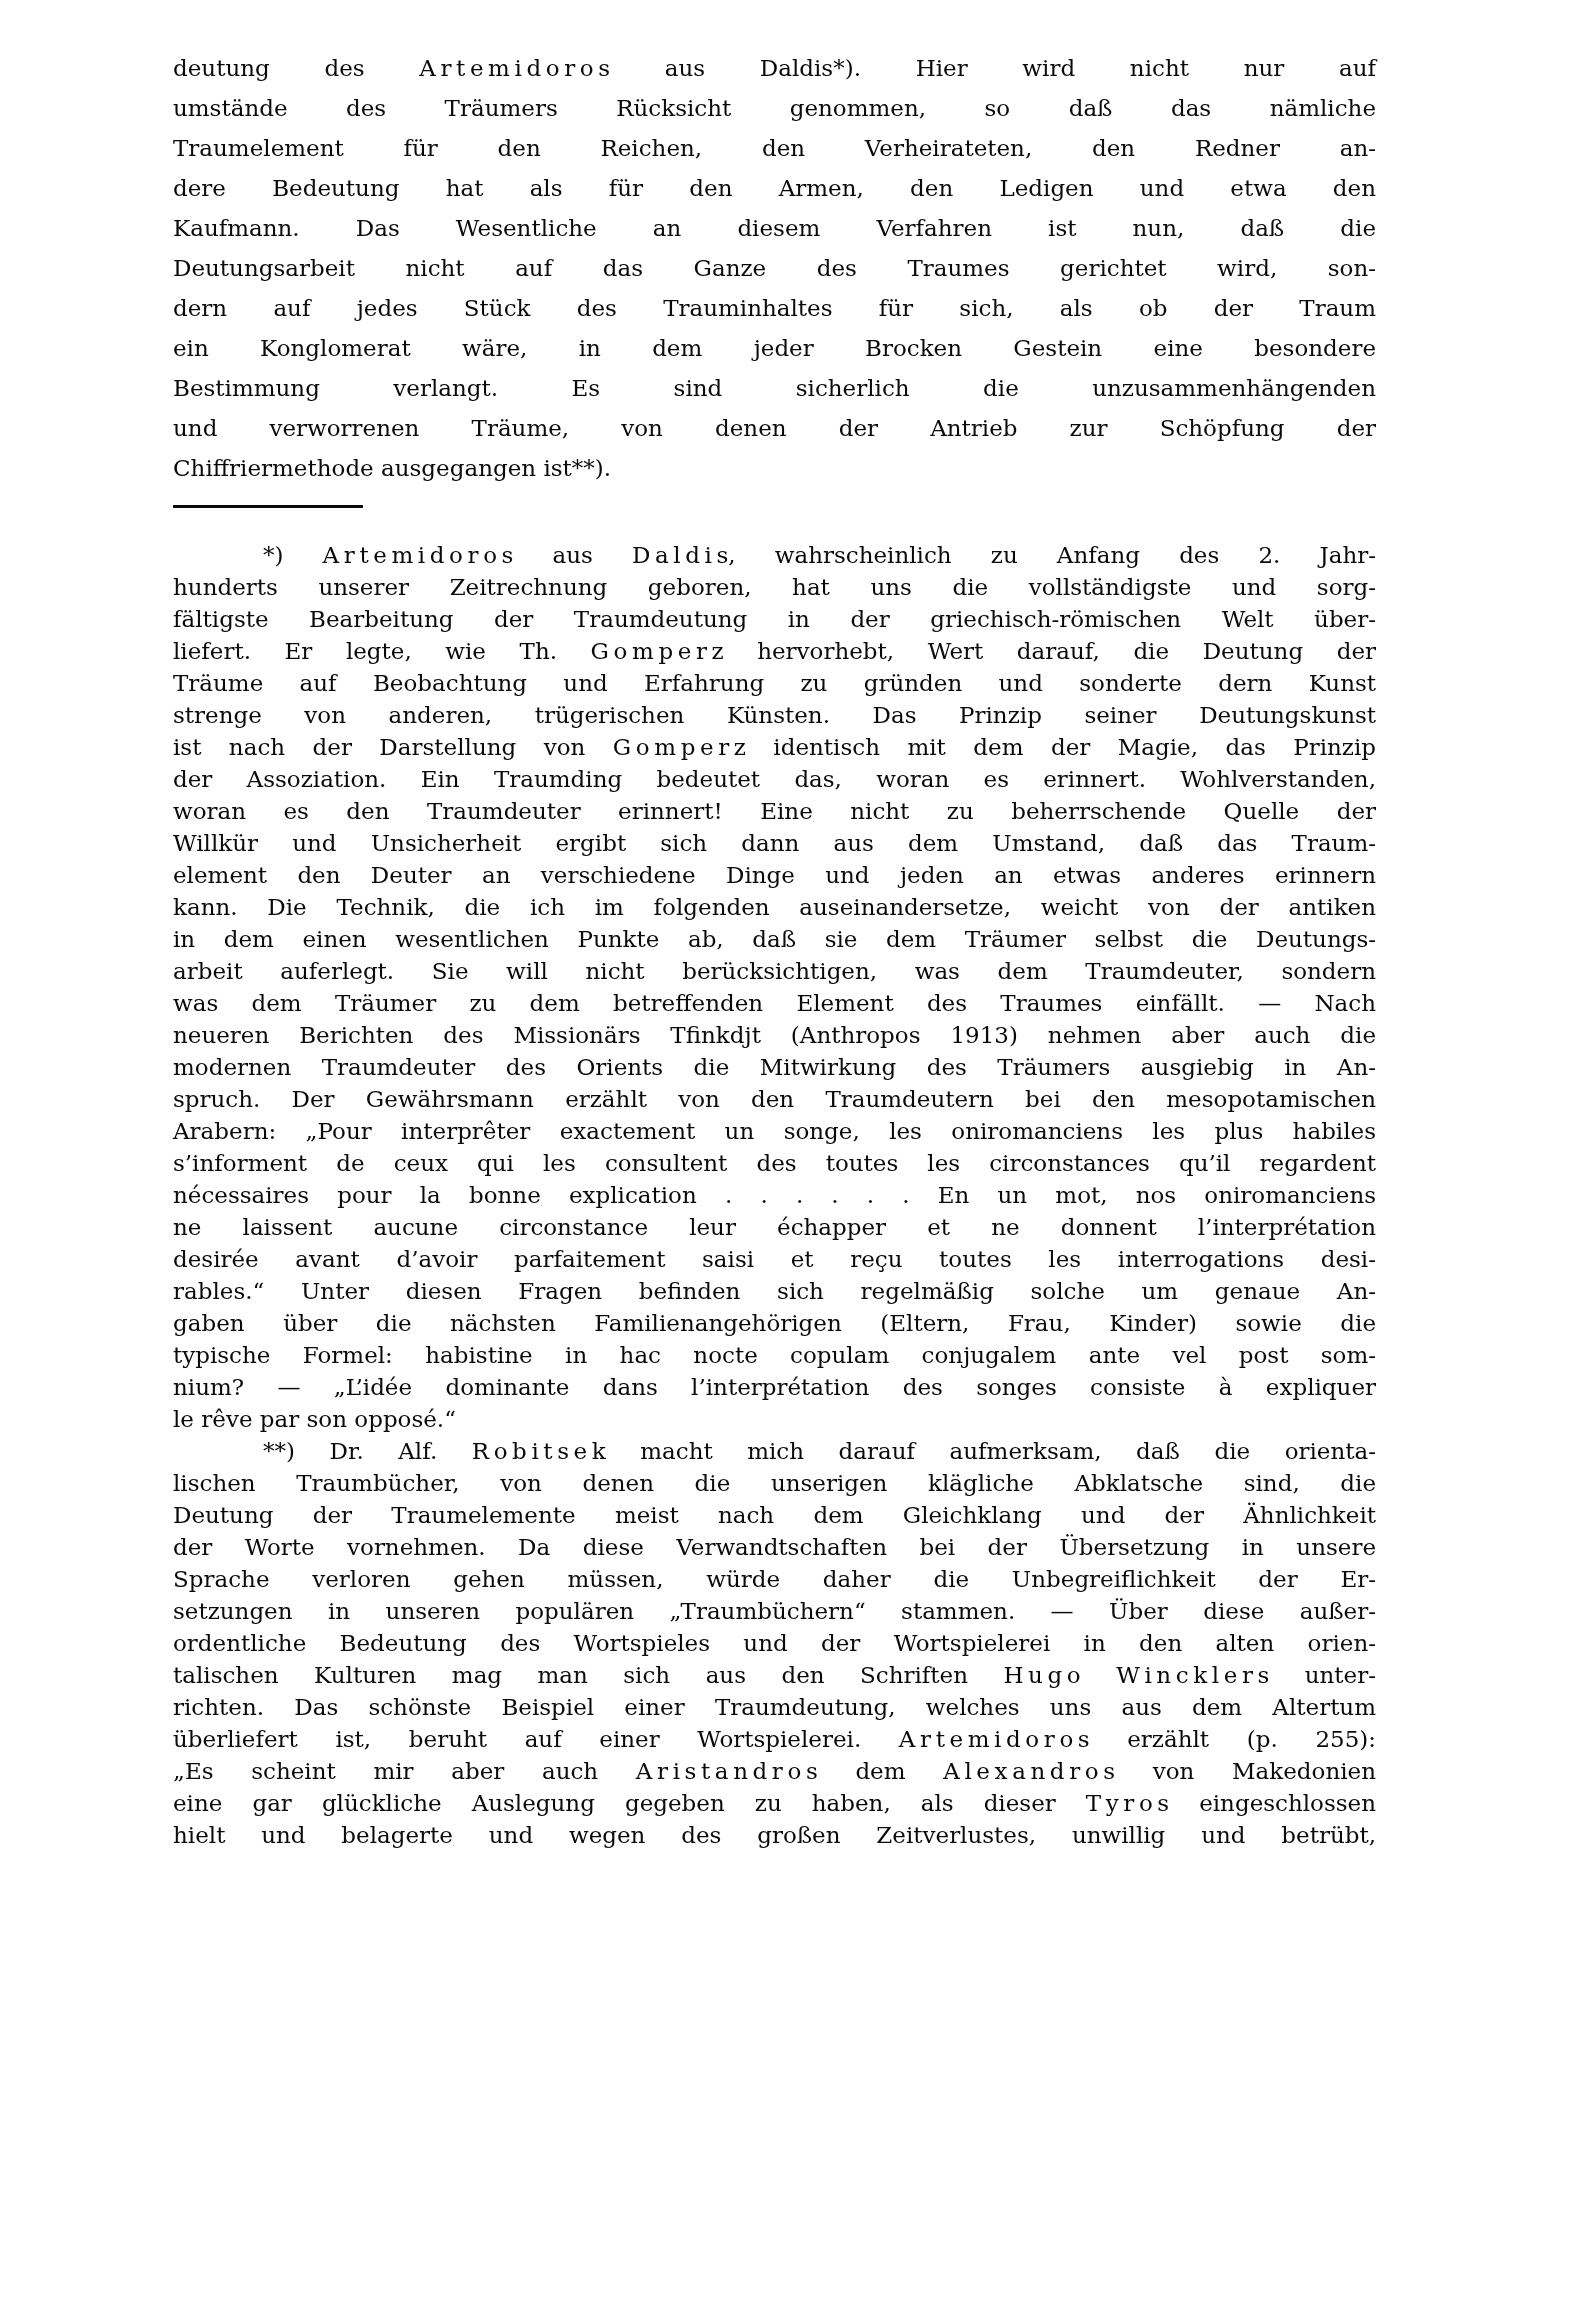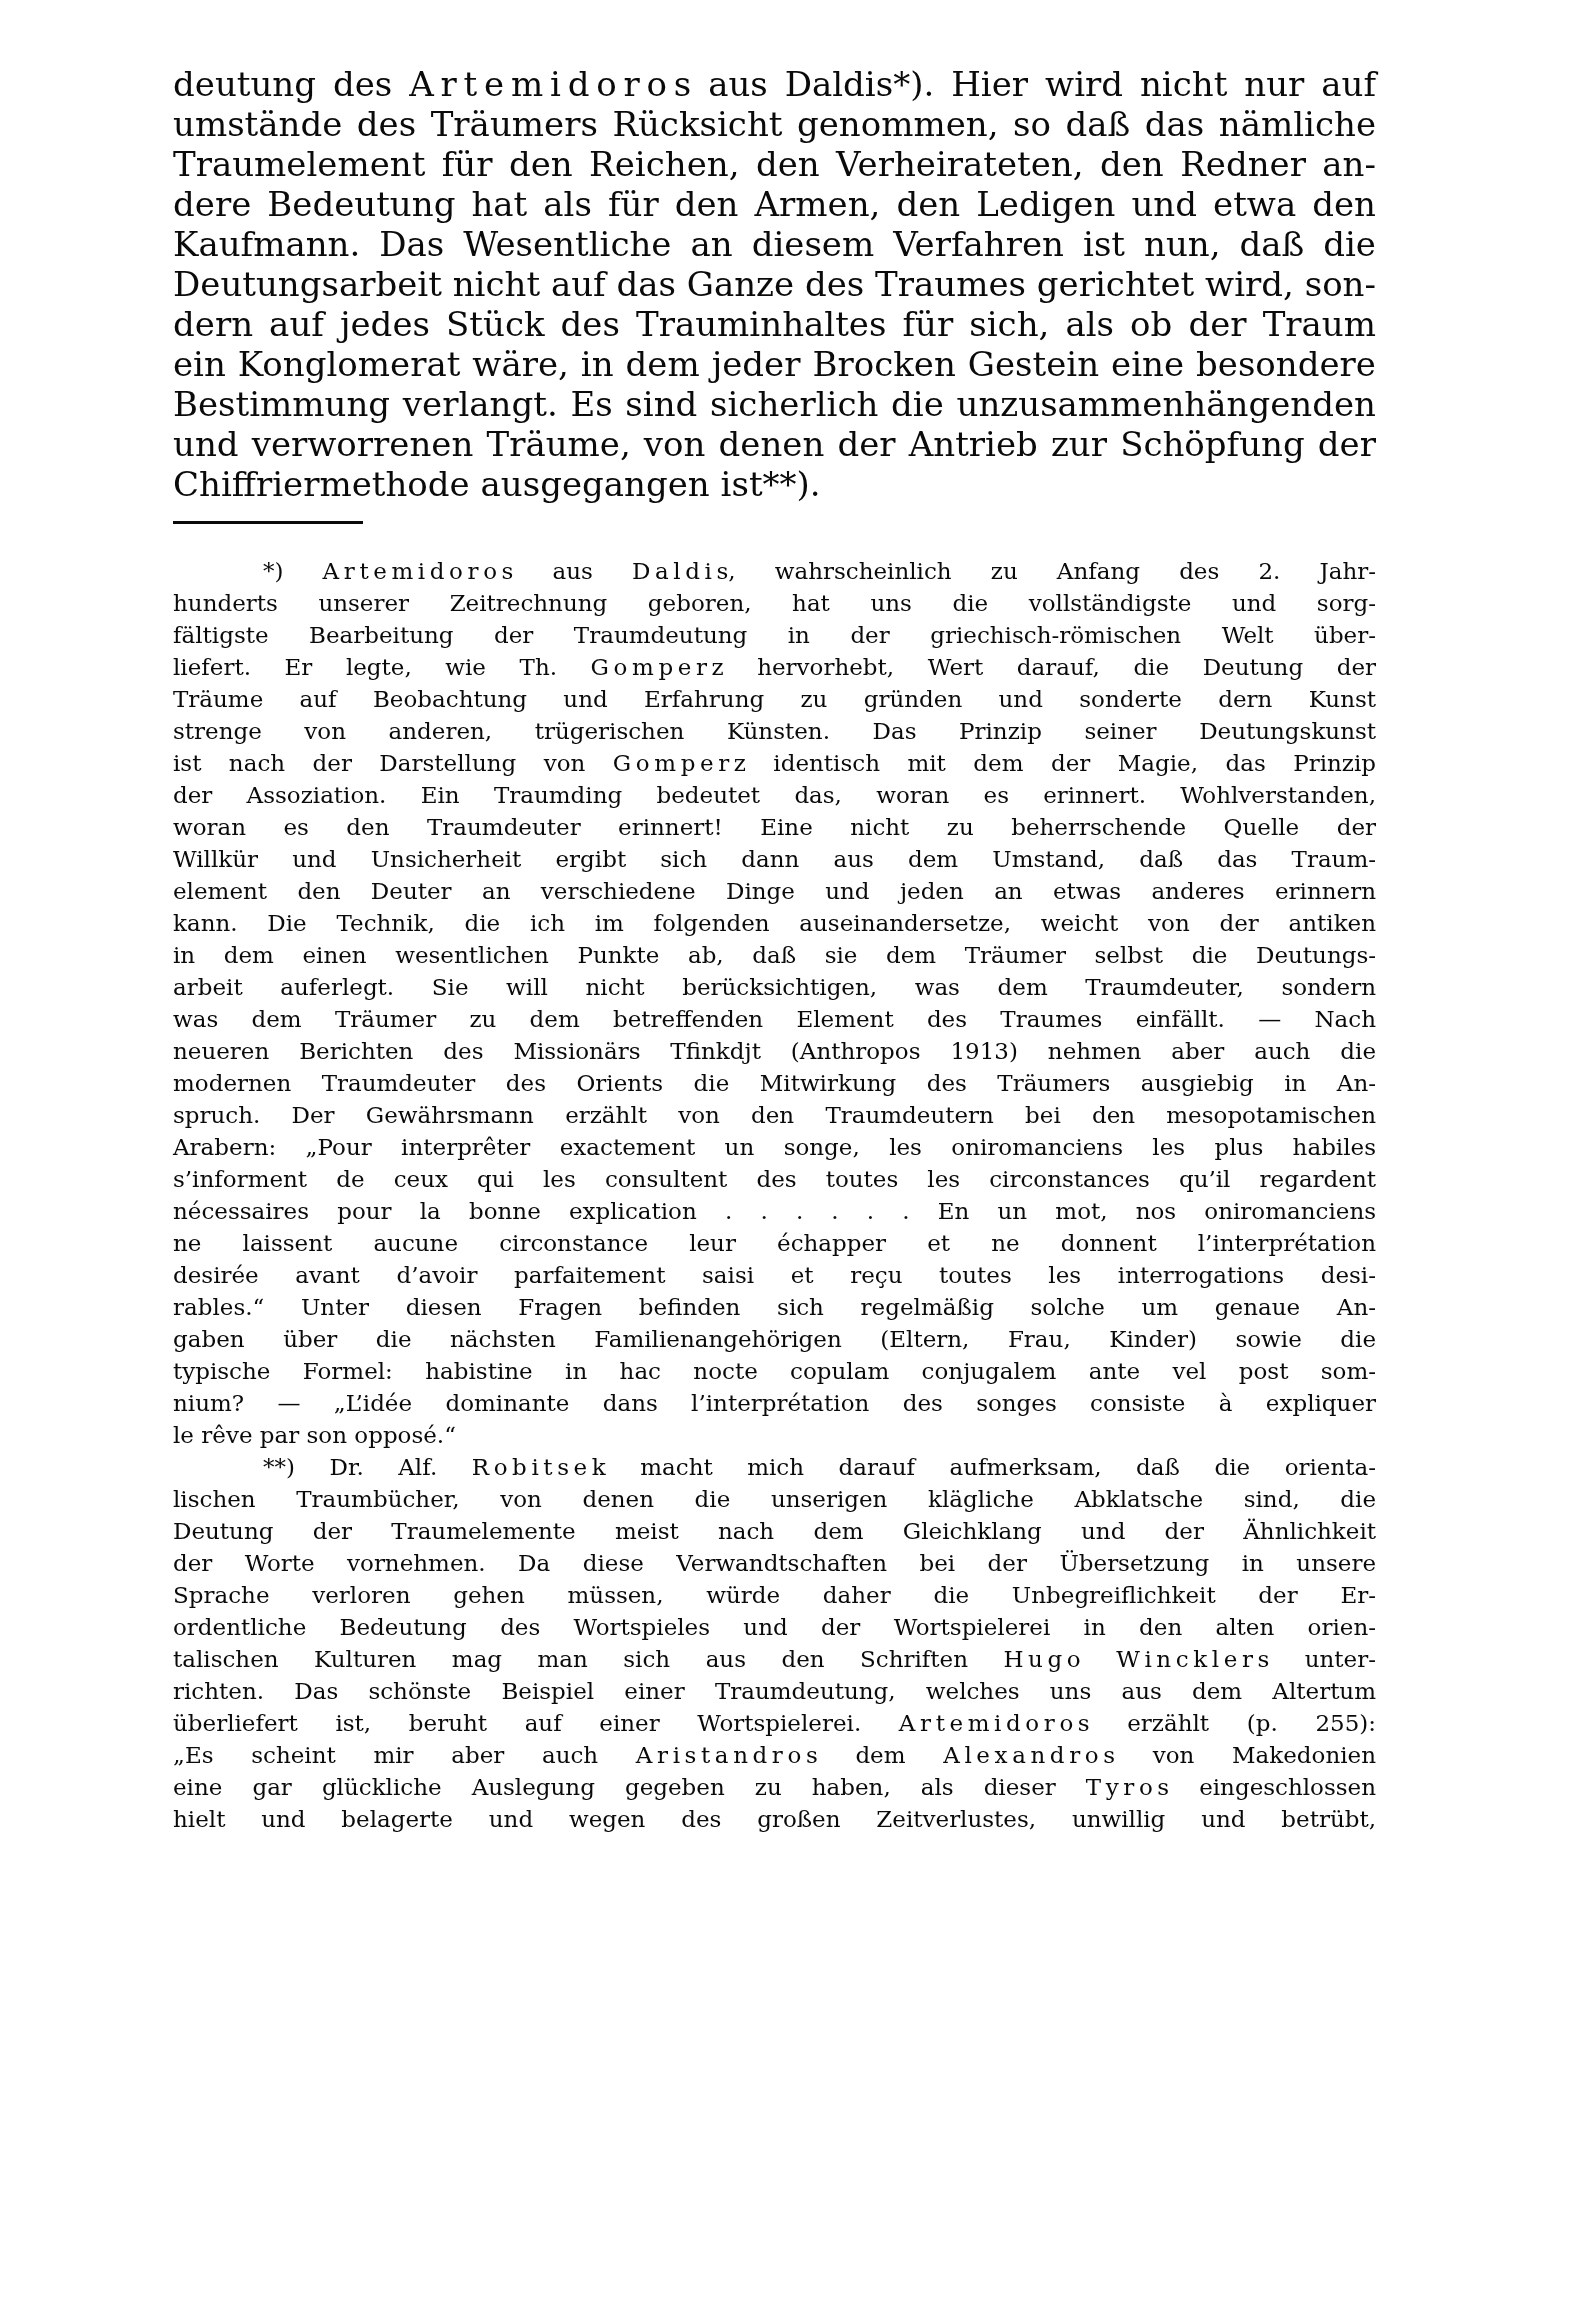--- a/index.html
+++ b/index.html
@@ -41,22 +41,22 @@
     top: -5.5px;
     font-size: 29.5px;
     letter-spacing: 0.9px;
   }
   .block .line {
     text-align: justify;
     text-align-last: justify;
     text-justify: inter-word;
   }
   .main-text {
-    margin-top: 64px;
-    font-size: 34px;
+    margin-top: 48px;
+    font-size: 23px;
     line-height: 40px;
   }
   .main-text .line:last-child {
     text-align-last: left;
   }
   .rule {
     margin-top: 16.6px;
     width: 190px;
     height: 3.7px;
     background: #0a0a0a;
@@ -130,20 +130,21 @@
       <div class="line">nium? — „L’idée dominante dans l’interprétation des songes consiste à expliquer</div>
       <div class="line">le rêve par son opposé.“</div>
     </div>
 
   <div class="footnote fn2 block">
       <div class="line">**) Dr. Alf. R o b i t s e k macht mich darauf aufmerksam, daß die orienta-</div>
       <div class="line">lischen Traumbücher, von denen die unserigen klägliche Abklatsche sind, die</div>
       <div class="line">Deutung der Traumelemente meist nach dem Gleichklang und der Ähnlichkeit</div>
       <div class="line">der Worte vornehmen. Da diese Verwandtschaften bei der Übersetzung in unsere</div>
       <div class="line">Sprache verloren gehen müssen, würde daher die Unbegreiflichkeit der Er-</div>
+      <div class="line">setzungen in unseren populären „Traumbüchern“ stammen. — Über diese außer-</div>
       <div class="line">ordentliche Bedeutung des Wortspieles und der Wortspielerei in den alten orien-</div>
       <div class="line">talischen Kulturen mag man sich aus den Schriften H u g o W i n c k l e r s unter-</div>
       <div class="line">richten. Das schönste Beispiel einer Traumdeutung, welches uns aus dem Altertum</div>
       <div class="line">überliefert ist, beruht auf einer Wortspielerei. A r t e m i d o r o s erzählt (p. 255):</div>
       <div class="line">„Es scheint mir aber auch A r i s t a n d r o s dem A l e x a n d r o s von Makedonien</div>
       <div class="line">eine gar glückliche Auslegung gegeben zu haben, als dieser T y r o s eingeschlossen</div>
       <div class="line">hielt und belagerte und wegen des großen Zeitverlustes, unwillig und betrübt,</div>
     </div>
 
 </div>

